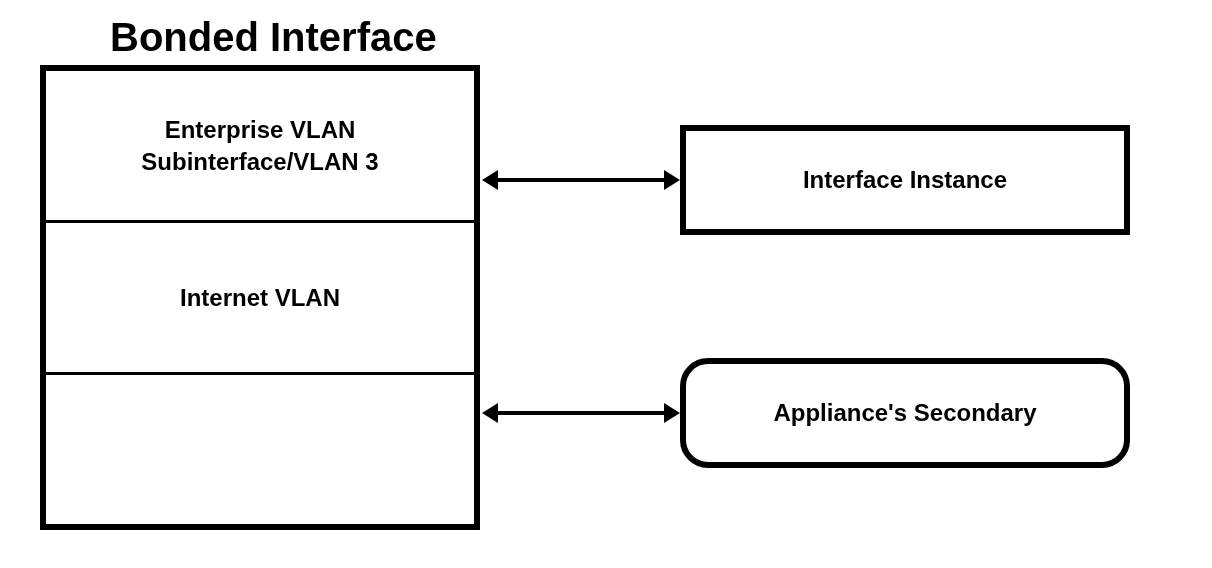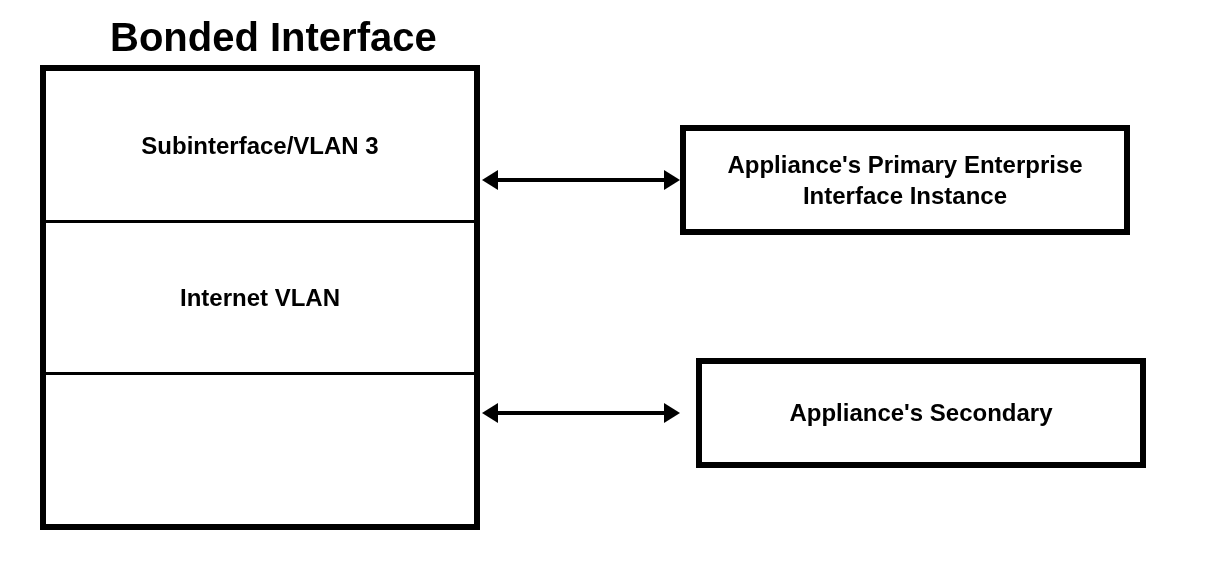--- a/index.html
+++ b/index.html
@@ -68,22 +68,23 @@
       color: #000;
       line-height: 1.3;
     }
     
     .right-box.primary {
       left: 680px;
       top: 125px;
     }
     
     .right-box.secondary {
-      left: 696px;
+      left: 680px;
       top: 358px;
+      border-radius: 28px;
     }
     
     .arrow {
       position: absolute;
       height: 4px;
       background: #000;
     }
     
     .arrow::before,
     .arrow::after {
@@ -119,32 +120,32 @@
       width: 170px;
     }
   </style>
 </head>
 <body>
 
 <div class="diagram-title">Bonded Interface</div>
 
 <div class="bonded-box">
   <div class="vlan-row">
+    <span>Enterprise VLAN</span>
     <span>Subinterface/VLAN 3</span>
   </div>
   <div class="vlan-row">
     <span>Internet VLAN</span>
   </div>
   <div class="vlan-row">
   </div>
 </div>
 
 <div class="arrow arrow1"></div>
 <div class="arrow arrow2"></div>
 
 <div class="right-box primary">
-  <span>Appliance's Primary Enterprise</span>
   <span>Interface Instance</span>
 </div>
 
 <div class="right-box secondary">
   <span>Appliance's Secondary</span>
 </div>
 
 </body></html>

